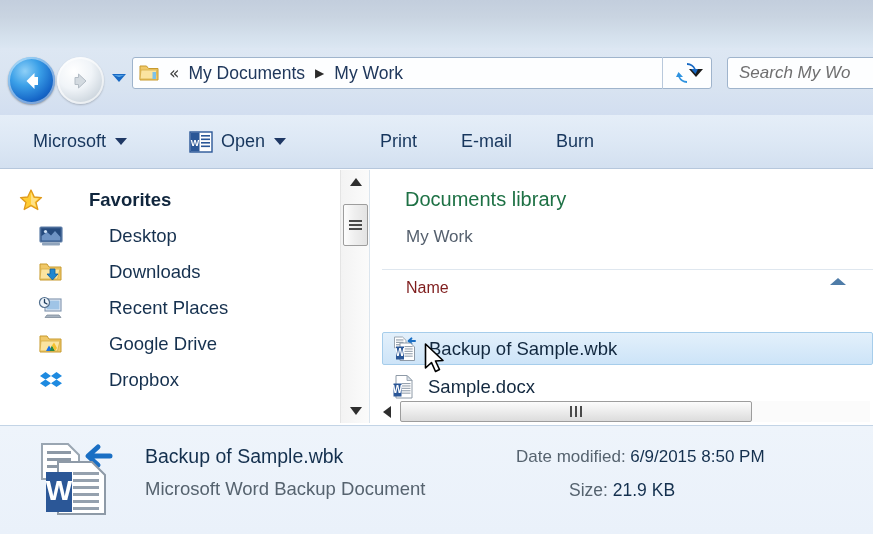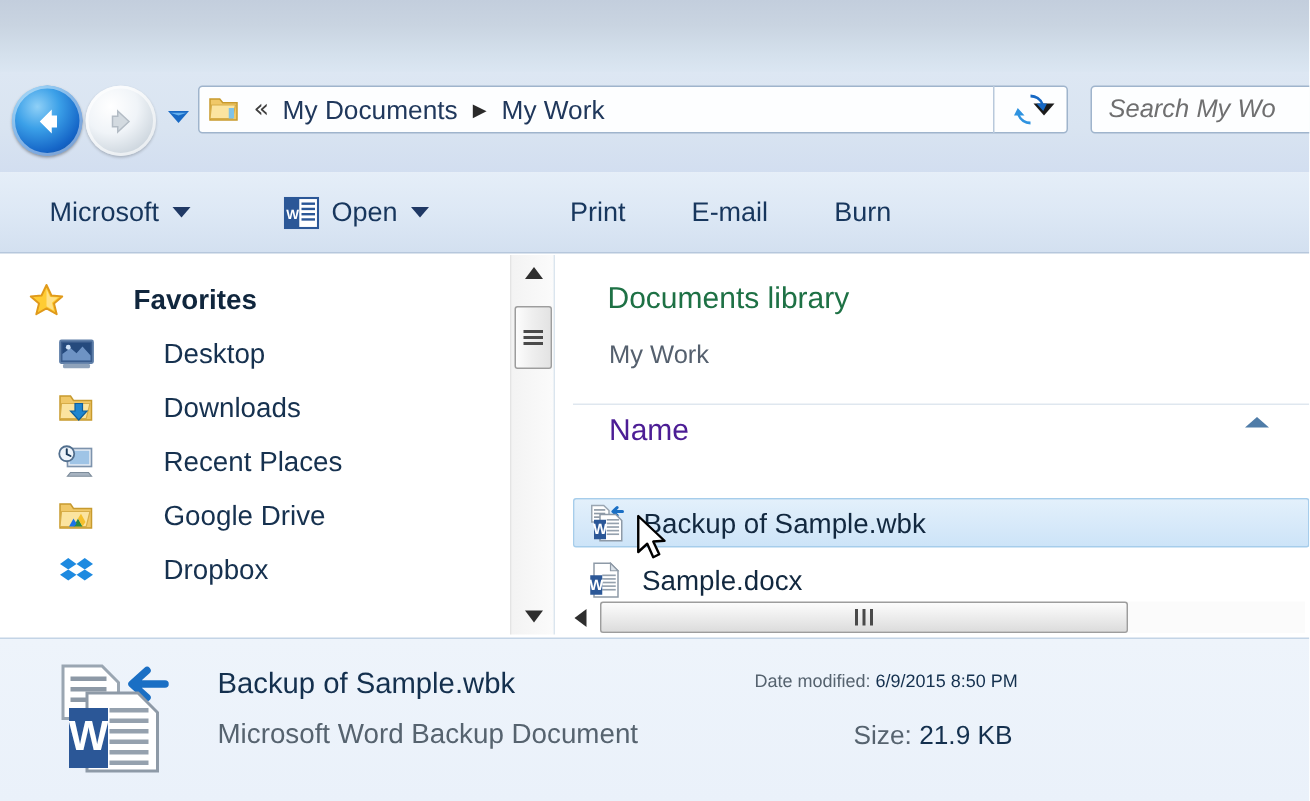--- a/index.html
+++ b/index.html
@@ -172,21 +172,21 @@
   .lib-sub {
     position: absolute; left: 32px; top: 57px;
     font-size: 17px; color: #55606e; white-space: nowrap;
   }
   .col-header {
     position: absolute; left: 8px; top: 99px; width: 491px; height: 36px;
     border-top: 1px solid #dfe7ef;
     display: flex; align-items: center;
   }
   .col-name {
-    font-size: 20px; color: #4c1d95; padding-left: 24px; cursor: pointer;
+    font-size: 16px; color: #7f1d1d; padding-left: 24px; cursor: pointer;
   }
   .sort-arrow {
     position: absolute; right: 27px; top: 8px;
     width: 0; height: 0;
     border-left: 8px solid transparent; border-right: 8px solid transparent;
     border-bottom: 7px solid #4f7ca8;
   }
   .file-row {
     position: absolute; left: 8px; width: 491px; height: 33px;
     display: flex; align-items: center; padding-left: 10px;
@@ -235,22 +235,22 @@
   }
   .det-primary {
     position: absolute; left: 145px; top: 19px;
     font-size: 19.5px; color: #14304e; white-space: nowrap;
   }
   .det-secondary {
     position: absolute; left: 145px; top: 52px;
     font-size: 18.5px; color: #56636f; white-space: nowrap;
   }
   .det-meta1 {
-    position: absolute; left: 503px; top: 21px;
-    font-size: 12px; white-space: nowrap;
+    position: absolute; left: 516px; top: 21px;
+    font-size: 17px; white-space: nowrap;
   }
   .det-meta2 {
     position: absolute; left: 569px; top: 54px;
     font-size: 17.5px; white-space: nowrap;
   }
   .meta-lbl { color: #56636f; }
   .meta-val { color: #14304e; }
 
   
   .cursor { position: absolute; left: 424px; top: 343px; width: 24px; height: 34px; pointer-events: none; }

